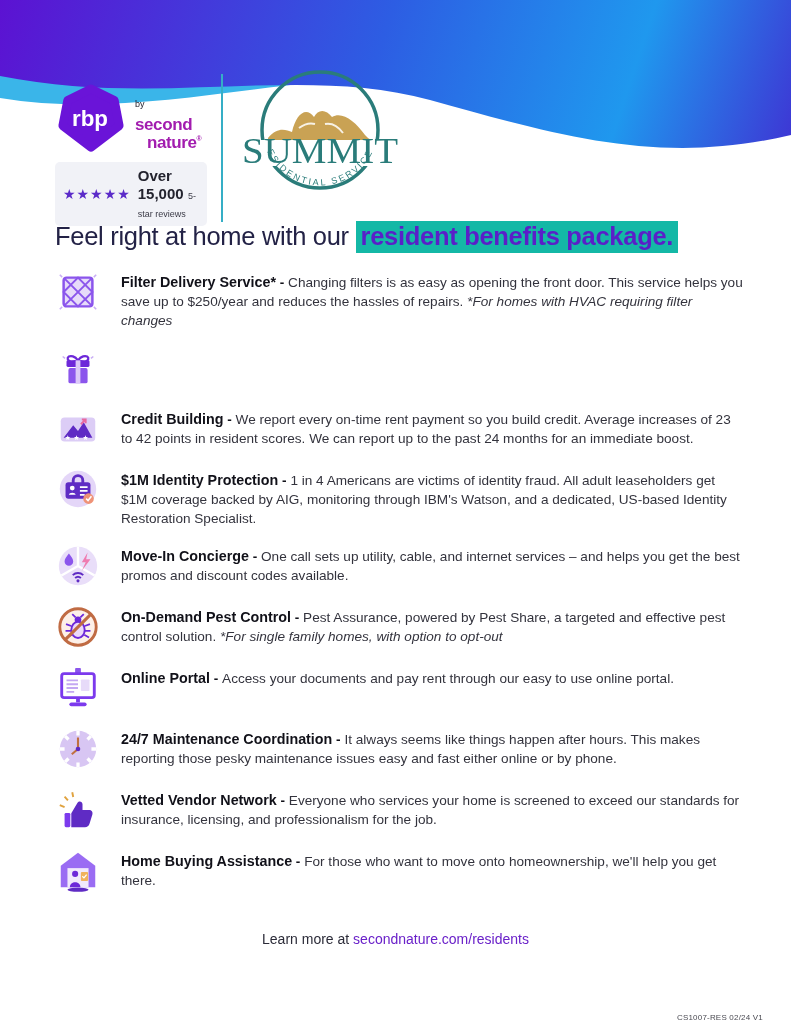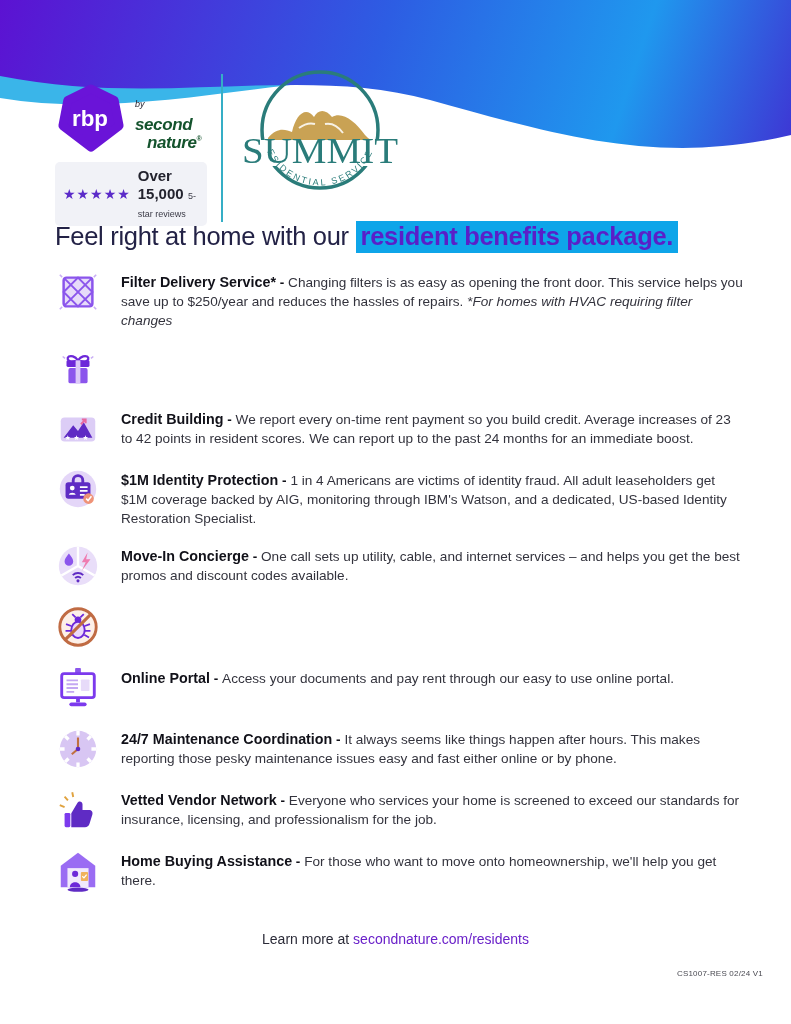--- a/index.html
+++ b/index.html
@@ -7,49 +7,49 @@
   body {
     position:relative; background:#ffffff; overflow:hidden;
     font-family:"Liberation Sans", sans-serif; color:#2b2b33;
   }
   
   .wave { position:absolute; top:0; left:0; width:791px; height:210px; }
   
   .brand-row { position:absolute; top:82px; left:55px; display:flex; align-items:flex-start; }
   .rbp-group { width:152px; }
   .rbp-top { display:flex; align-items:center; gap:8px; }
-  .byline { line-height:1; padding-top:14px;font-style:italic; }
+  .byline { line-height:1; padding-top:14px; }
   .byline .by { font-size:9px; color:#1d1d2b; vertical-align:top; }
-  .byline .brand { font-weight:bold; font-size:17px; color:#14532d; letter-spacing:-0.4px; display:block; }
+  .byline .brand { font-weight:bold; font-size:17px; color:#a21caf; letter-spacing:-0.4px; display:block; }
   .byline .brand.l2 { margin-left:12px; margin-top:1px; }
   .byline .reg { font-size:7px; vertical-align:super; }
   .reviews-badge {
     margin-top:8px; background:#f1f2f7; border-radius:5px; padding:5px 8px;
     display:flex; align-items:center; gap:7px; width:152px;
   }
   .stars { color:#5b2bc9; font-size:14px; letter-spacing:1px; line-height:1; }
   .reviews-text .l1 { font-size:15px; font-weight:bold; color:#23232e; }
   .reviews-text .l2 { font-size:9px; color:#3c3c48;margin-top:29px; }
   .vdivider { width:2px; height:148px; background:#35aec6; margin:-8px 16px 0 14px; }
   .summit-logo { margin-top:-18px; }
   
   .content { position:relative; padding:222px 48px 0 55px; }
   .headline { font-size:25.5px; letter-spacing:-0.3px; color:#232246; font-weight:500; margin-bottom:18px; white-space:nowrap; }
-  .headline .hl { color:#5a1fc8; font-weight:800; background:#0ea5e9; padding:1px 5px 3px 5px; }
+  .headline .hl { color:#5a1fc8; font-weight:800; background:#14b8a6; padding:1px 5px 3px 5px; }
   
   .benefit { display:flex; gap:20px; margin-bottom:15px; align-items:flex-start; }
   .icon-box { width:46px; height:46px; flex:0 0 46px; display:flex; align-items:center; justify-content:center; }
   .benefit-text { font-size:13.6px; line-height:1.4; color:#33333d; max-width:628px; padding-top:3px; }
   .benefit-text .btitle { font-weight:bold; font-size:14.3px; color:#111119; }
   .benefit-text .bsep { font-weight:bold; color:#111119; }
   .benefit-text .bnote { font-style:italic; }
   
   .footer { position:absolute; top:931px; left:0; right:0; text-align:center; font-size:14px; color:#2b2b38; }
   .footer .link { color:#6a21c9; font-weight:normal; }
-  .doc-code { position:absolute; top:969px; right:28px; font-size:8px; color:#4a4a52; letter-spacing:0.2px; }
+  .doc-code { position:absolute; top:1013px; right:28px; font-size:8px; color:#4a4a52; letter-spacing:0.2px; }
 </style>
 </head>
 <body>
 
 <svg class="wave" viewBox="0 0 791 210" preserveAspectRatio="none">
   <defs>
     <linearGradient id="waveGrad" x1="0" y1="0" x2="791" y2="260" gradientUnits="userSpaceOnUse">
       <stop offset="0" stop-color="#5c12d2"></stop>
       <stop offset="0.45" stop-color="#2d5de3"></stop>
       <stop offset="0.75" stop-color="#1f98ee"></stop>
@@ -175,20 +175,21 @@
     <div class="icon-box">
       <svg width="46" height="46" viewBox="0 0 48 48">
         <circle cx="24" cy="24" r="19" fill="#fdf0e8" stroke="#c06b43" stroke-width="3"></circle>
         <circle cx="24" cy="16.5" r="3.5" fill="#6d28d9"></circle>
         <path d="M21.5 14 l-3.5 -3.5 M26.5 14 l3.5 -3.5" stroke="#6d28d9" stroke-width="1.8"></path>
         <ellipse cx="24" cy="27" rx="7" ry="8.5" fill="#ecd9fb" stroke="#6d28d9" stroke-width="2"></ellipse>
         <path d="M17 23 l-5.5 -2 M17 28 h-6 M17.5 32 l-5 3 M31 23 l5.5 -2 M31 28 h6 M30.5 32 l5 3" stroke="#6d28d9" stroke-width="1.8"></path>
         <path d="M11 37 L37 11" stroke="#c06b43" stroke-width="3.2"></path>
       </svg>
     </div>
+    <div class="benefit-text"><span class="btitle">On-Demand Pest Control</span><span class="bsep"> - </span><span>Pest Assurance, powered by Pest Share, a targeted and effective pest control solution. </span><span class="bnote">*For single family homes, with option to opt-out</span></div>
   </div>
 
   <div class="benefit">
     <div class="icon-box">
       <svg width="46" height="46" viewBox="0 0 48 48">
         <rect x="21" y="3" width="6" height="6" rx="1" fill="#8b55ec"></rect>
         <rect x="7" y="9" width="34" height="25" rx="2.5" fill="#ffffff" stroke="#7c3aed" stroke-width="3"></rect>
         <path d="M12 16 h12 M12 20 h12 M12 24 h12 M12 28 h8" stroke="#c3a8f2" stroke-width="2"></path>
         <rect x="27" y="15" width="9" height="12" rx="1" fill="#e7dbf9"></rect>
         <path d="M24 34 v5" stroke="#7c3aed" stroke-width="4"></path>

